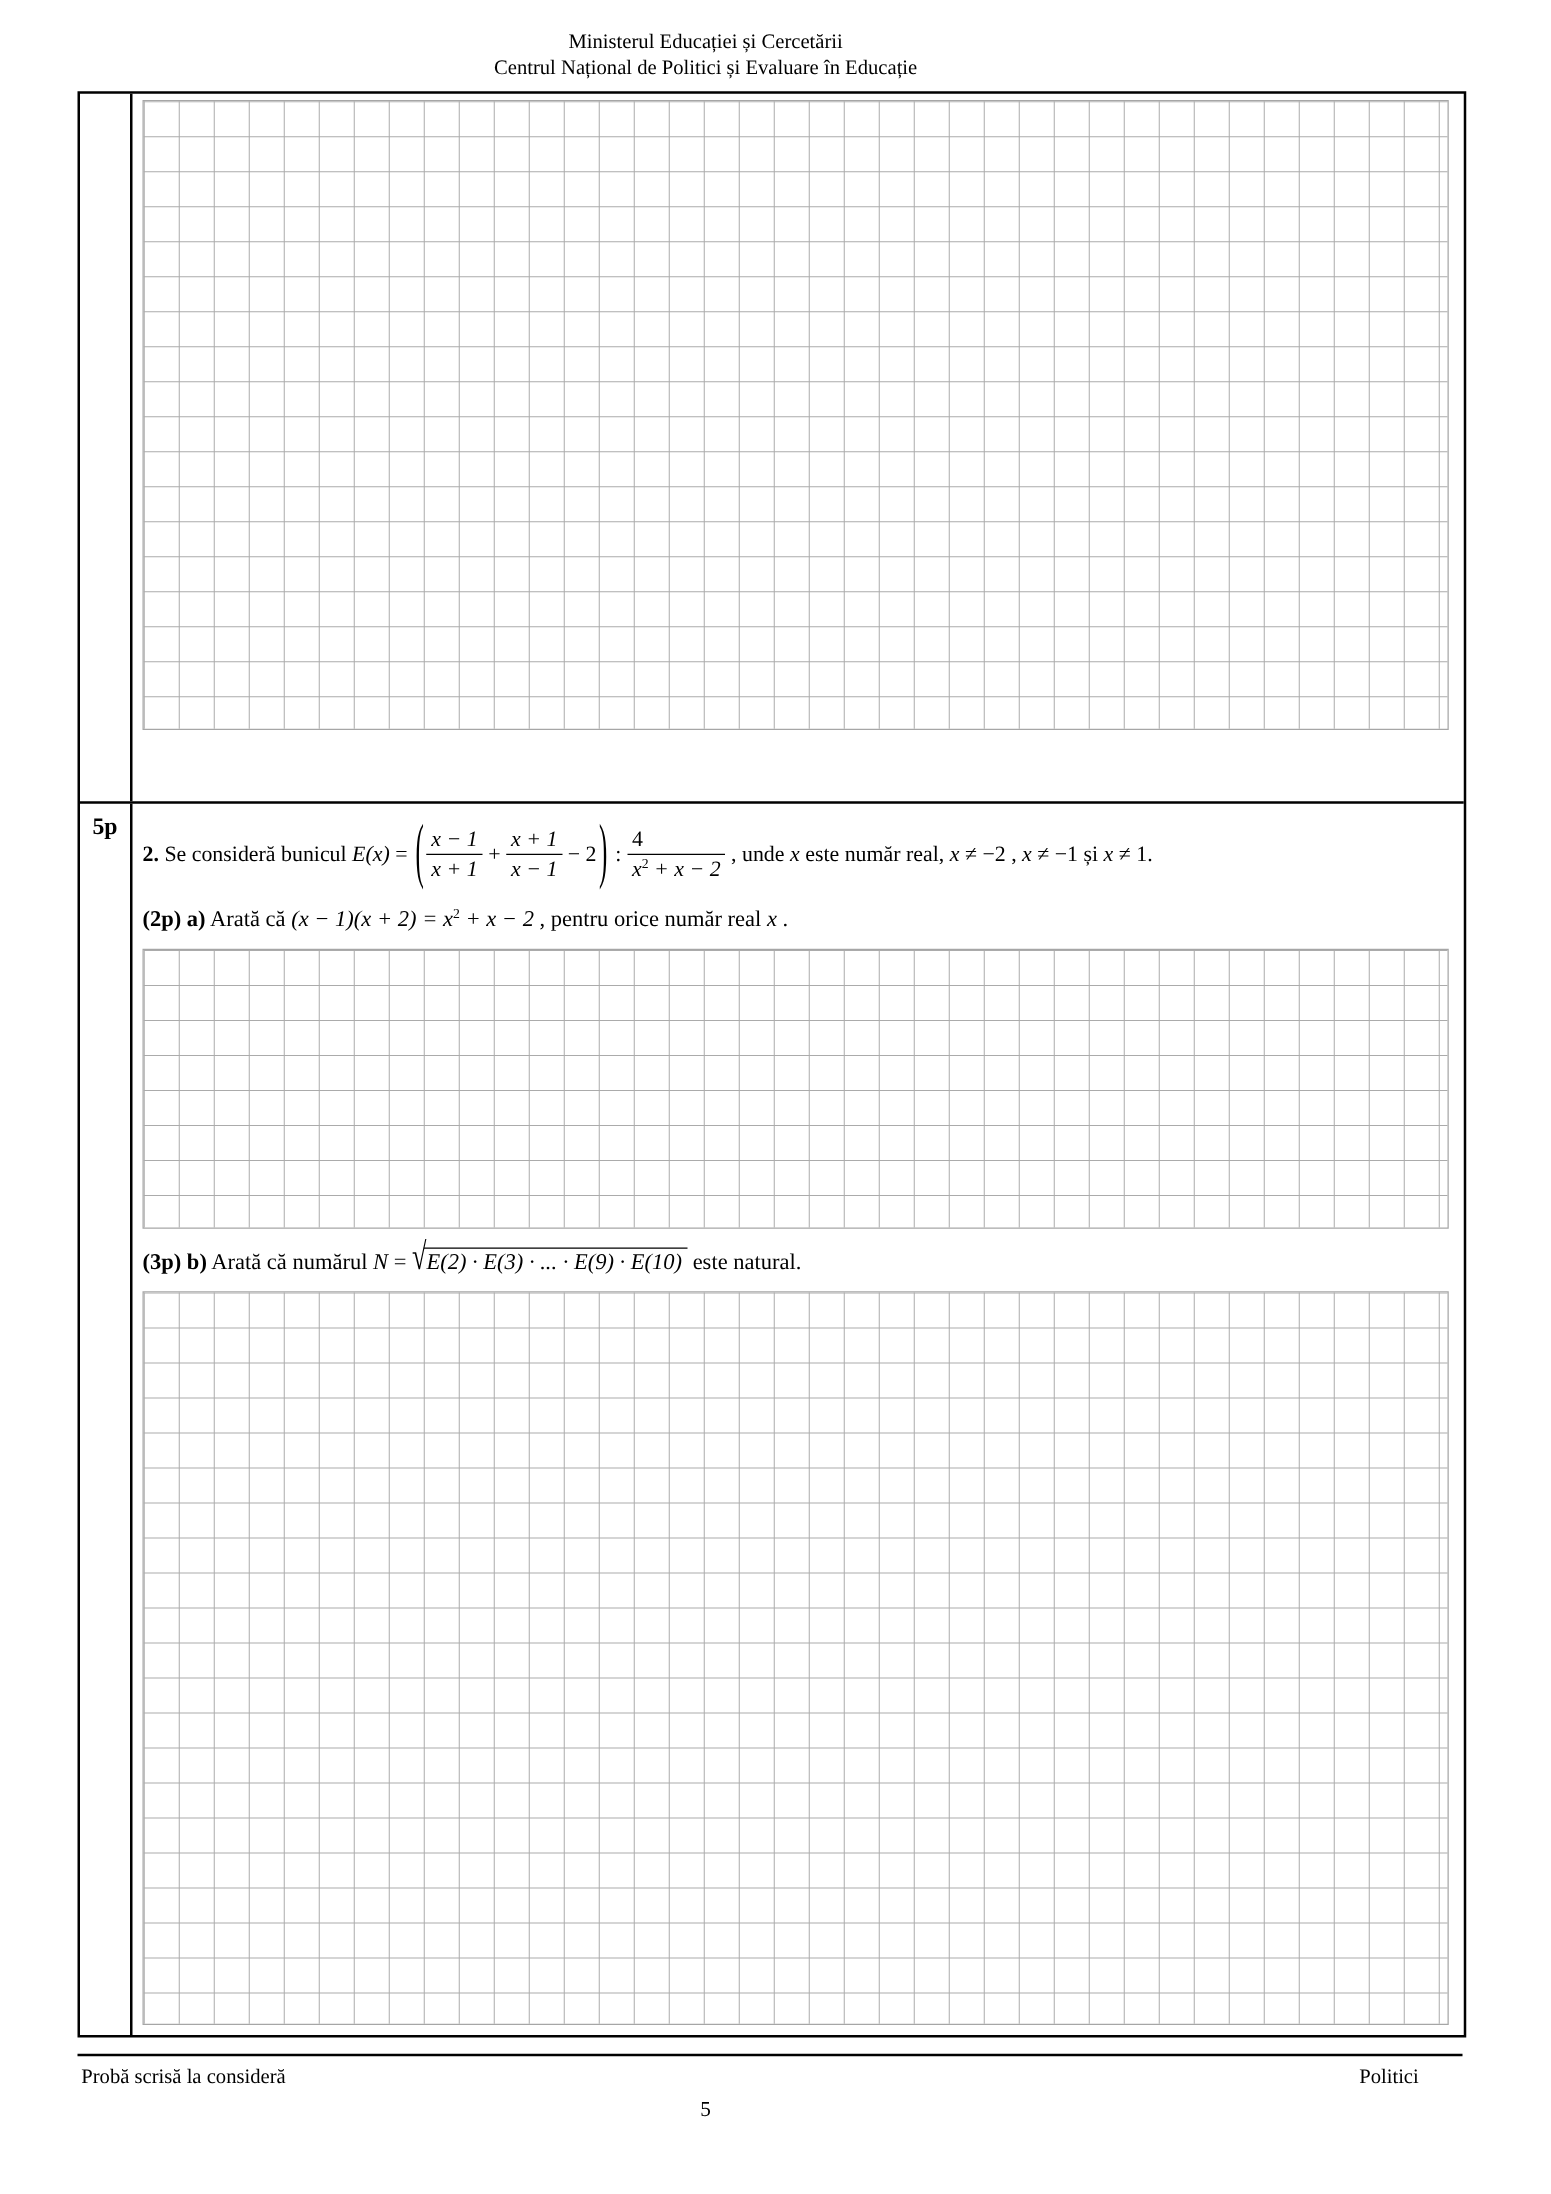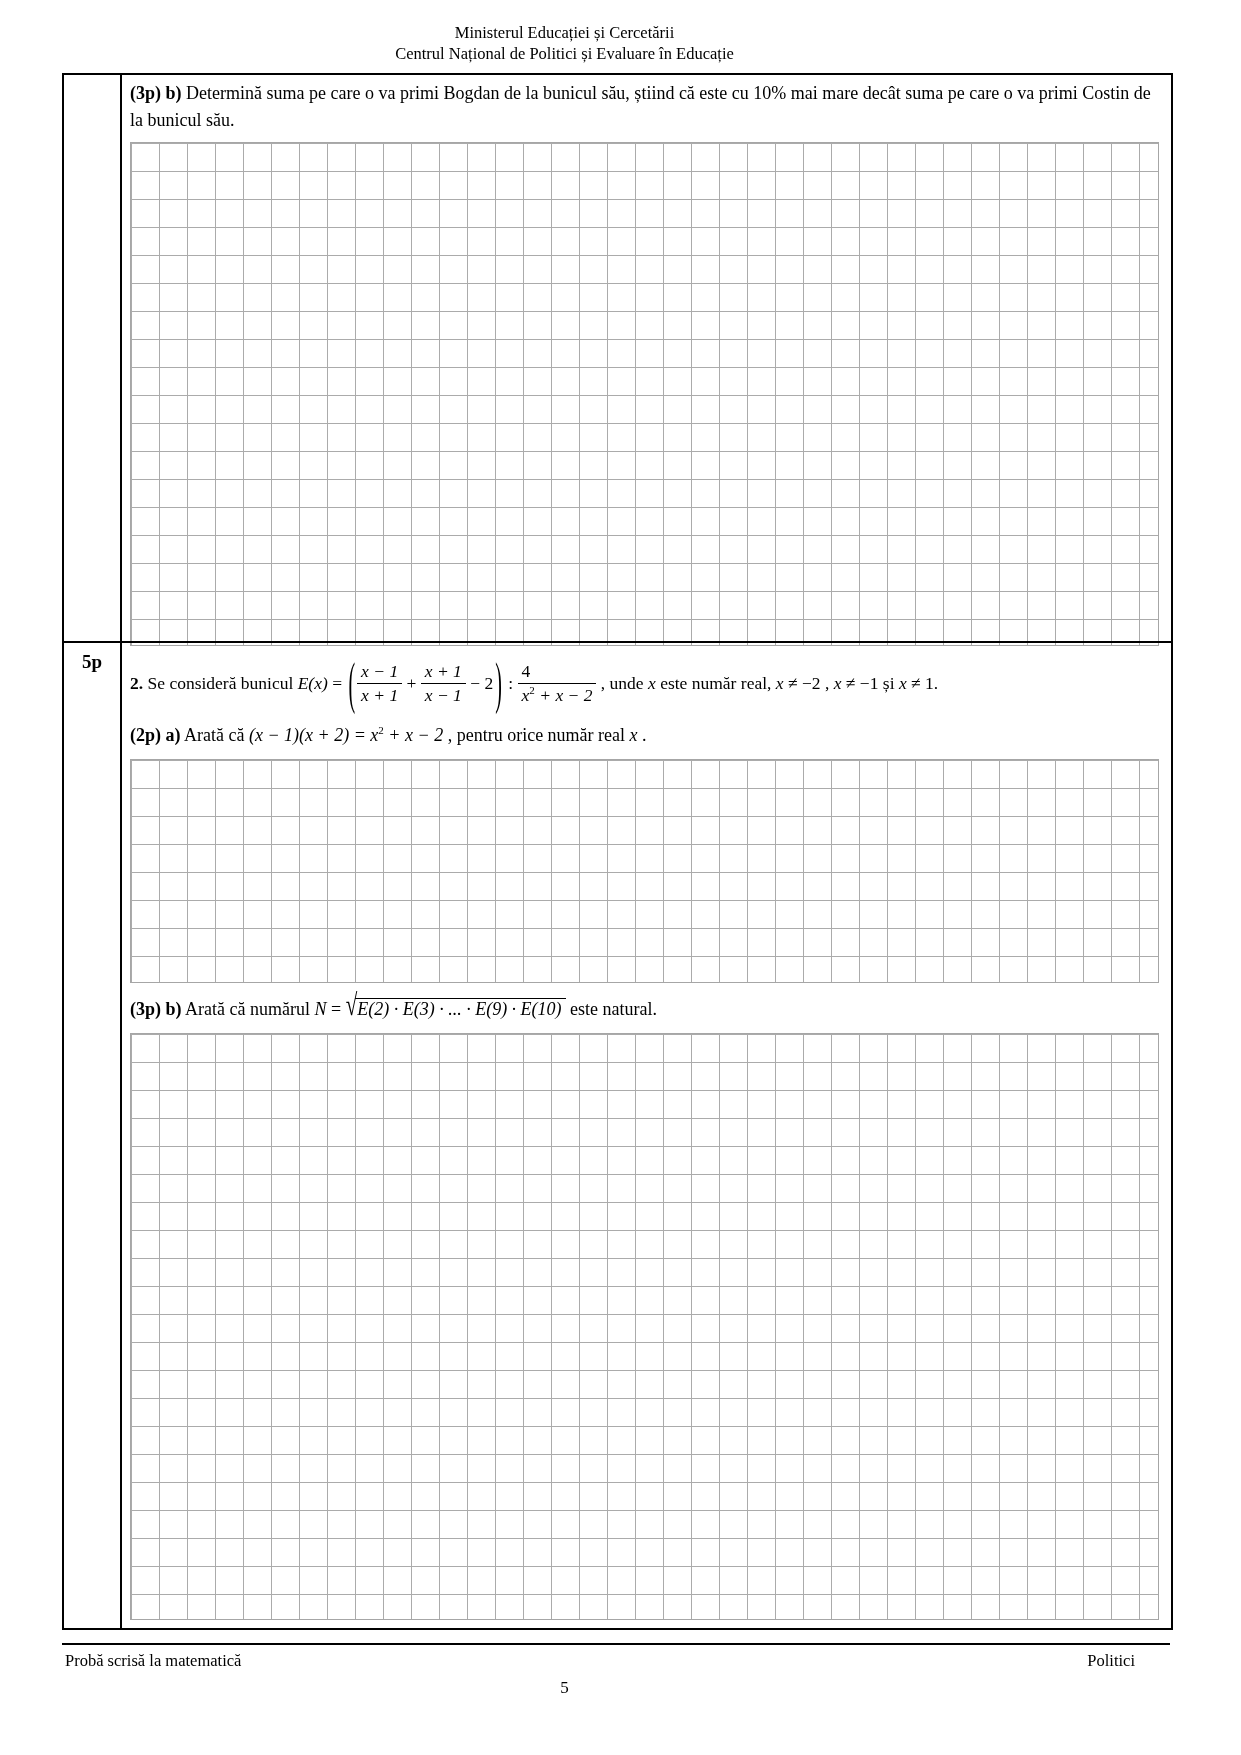--- a/index.html
+++ b/index.html
@@ -30,21 +30,21 @@
     width: 1111px;
     height: 1557px;
     border: 2px solid #000;
     display: flex;
     flex-direction: column;
   }
   .trow { display: flex; min-height: 0; }
   .trow-1 { height: 566px; }
   .trow-2 { flex: 1; border-top: 2px solid #000; }
   .score-cell {
-    width: 58px;
+    width: 42px;
     flex-shrink: 0;
     border-right: 2px solid #000;
     text-align: center;
     padding-top: 8px;
     font-weight: bold;
     font-size: 19px;
   }
   .content-cell {
     flex: 1;
     min-width: 0;
@@ -142,21 +142,20 @@
   <div class="doc-header">
     <div>Ministerul Educației și Cercetării</div>
     <div>Centrul Național de Politici și Evaluare în Educație</div>
   </div>
 
   <div class="exam-table">
 
     <div class="trow trow-1">
       <div class="score-cell"></div>
       <div class="content-cell">
-        <p class="ptext"><span class="bold">(3p) b)</span><span> Determină suma pe care o va primi Bogdan de la bunicul său, știind că este cu 10% mai mare decât suma pe care o va primi Costin de la bunicul său.</span></p>
         <div class="grid grid-1"></div>
       </div>
     </div>
 
     <div class="trow trow-2">
       <div class="score-cell"><span>5p</span></div>
       <div class="content-cell">
 
         <div class="mrow">
           <span class="bold">2.</span>
@@ -190,18 +189,18 @@
 
         <div class="grid grid-b"></div>
 
       </div>
     </div>
 
   </div>
 
   <div class="footer-rule"></div>
   <div class="footer-row">
-    <span>Probă scrisă la matematică</span>
+    <span>Probă scrisă la consideră</span>
     <span>Politici</span>
   </div>
   <div class="page-number">5</div>
 
 </div>
 
 </body></html>

